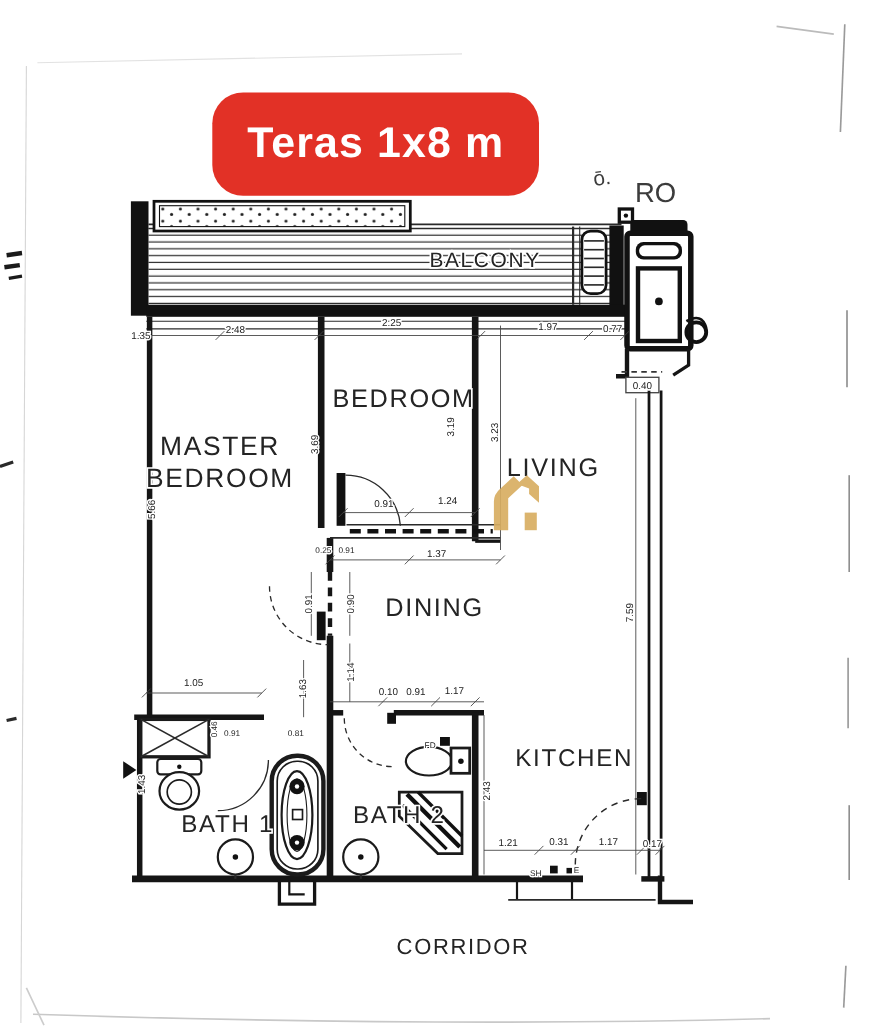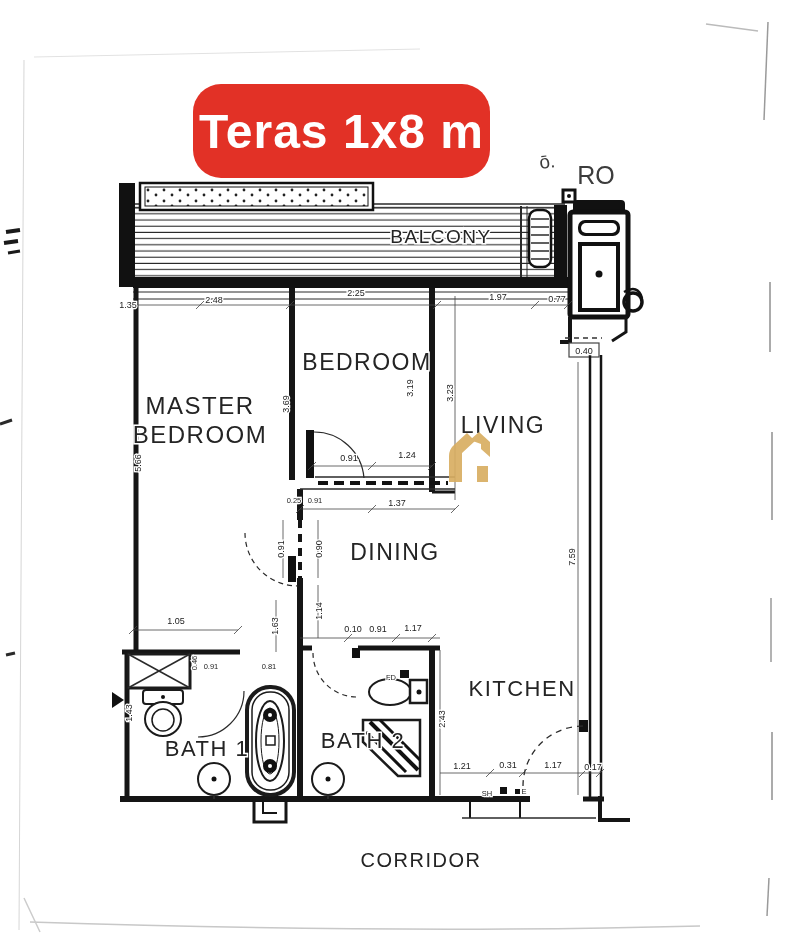--- a/index.html
+++ b/index.html
@@ -1,20 +1,20 @@
 <!DOCTYPE html>
 <html><head>
 <meta charset="utf-8">
 <style>
   html,body{margin:0;padding:0;background:#ffffff;}
   .page{position:relative;width:800px;height:940px;background:#ffffff;overflow:hidden;
         font-family:"Liberation Sans",sans-serif;}
   .badge{position:absolute;left:193px;top:84px;width:297px;height:94px;background:#e23126;
          border-radius:28px;display:flex;align-items:center;justify-content:center;}
-  .badge span{color:#ffffff;font-size:48px;font-weight:bold;letter-spacing:1px;
+  .badge span{color:#ffffff;font-size:39px;font-weight:bold;letter-spacing:1px;
               font-family:"Liberation Sans",sans-serif;}
   svg{position:absolute;left:0;top:0;}
   svg text{font-family:"Liberation Sans",sans-serif;}
   .room{fill:#242424;paint-order:stroke;stroke:#ffffff;stroke-width:3px;letter-spacing:1.5px;}
   .dim{font-size:9px;fill:#222222;paint-order:stroke;stroke:#ffffff;stroke-width:2.5px;}
   .dim-s{font-size:7.5px;}
   .scribble{fill:#3c3c3c;}
   .wall{stroke:#151515;fill:none;}
   .thin{stroke:#2a2a2a;fill:none;}
   .dimline{stroke:#444444;stroke-width:0.8;fill:none;}

